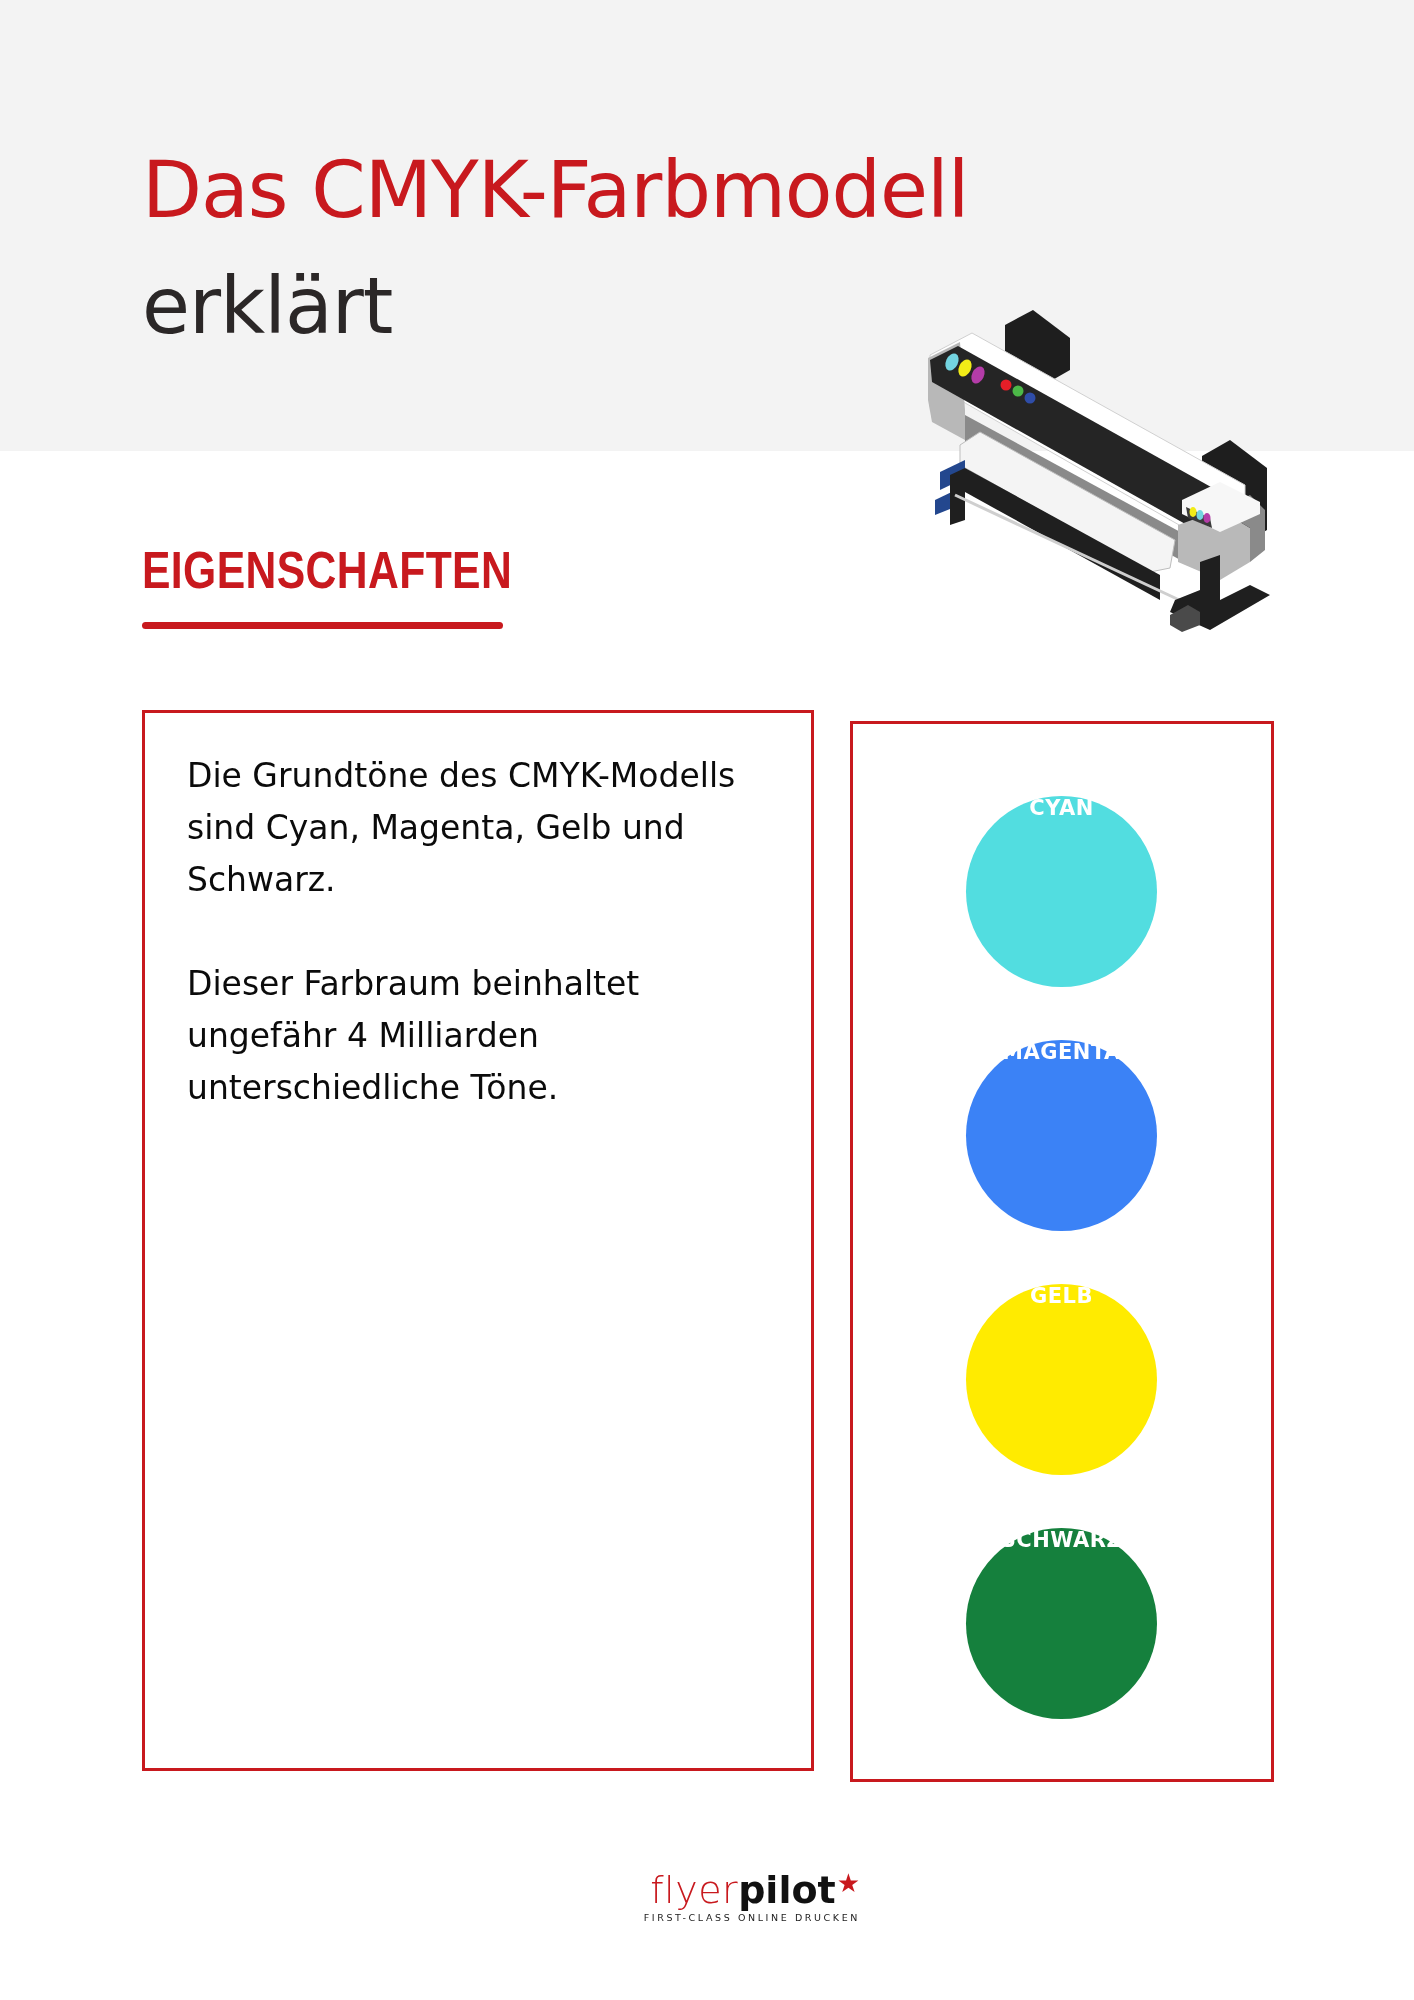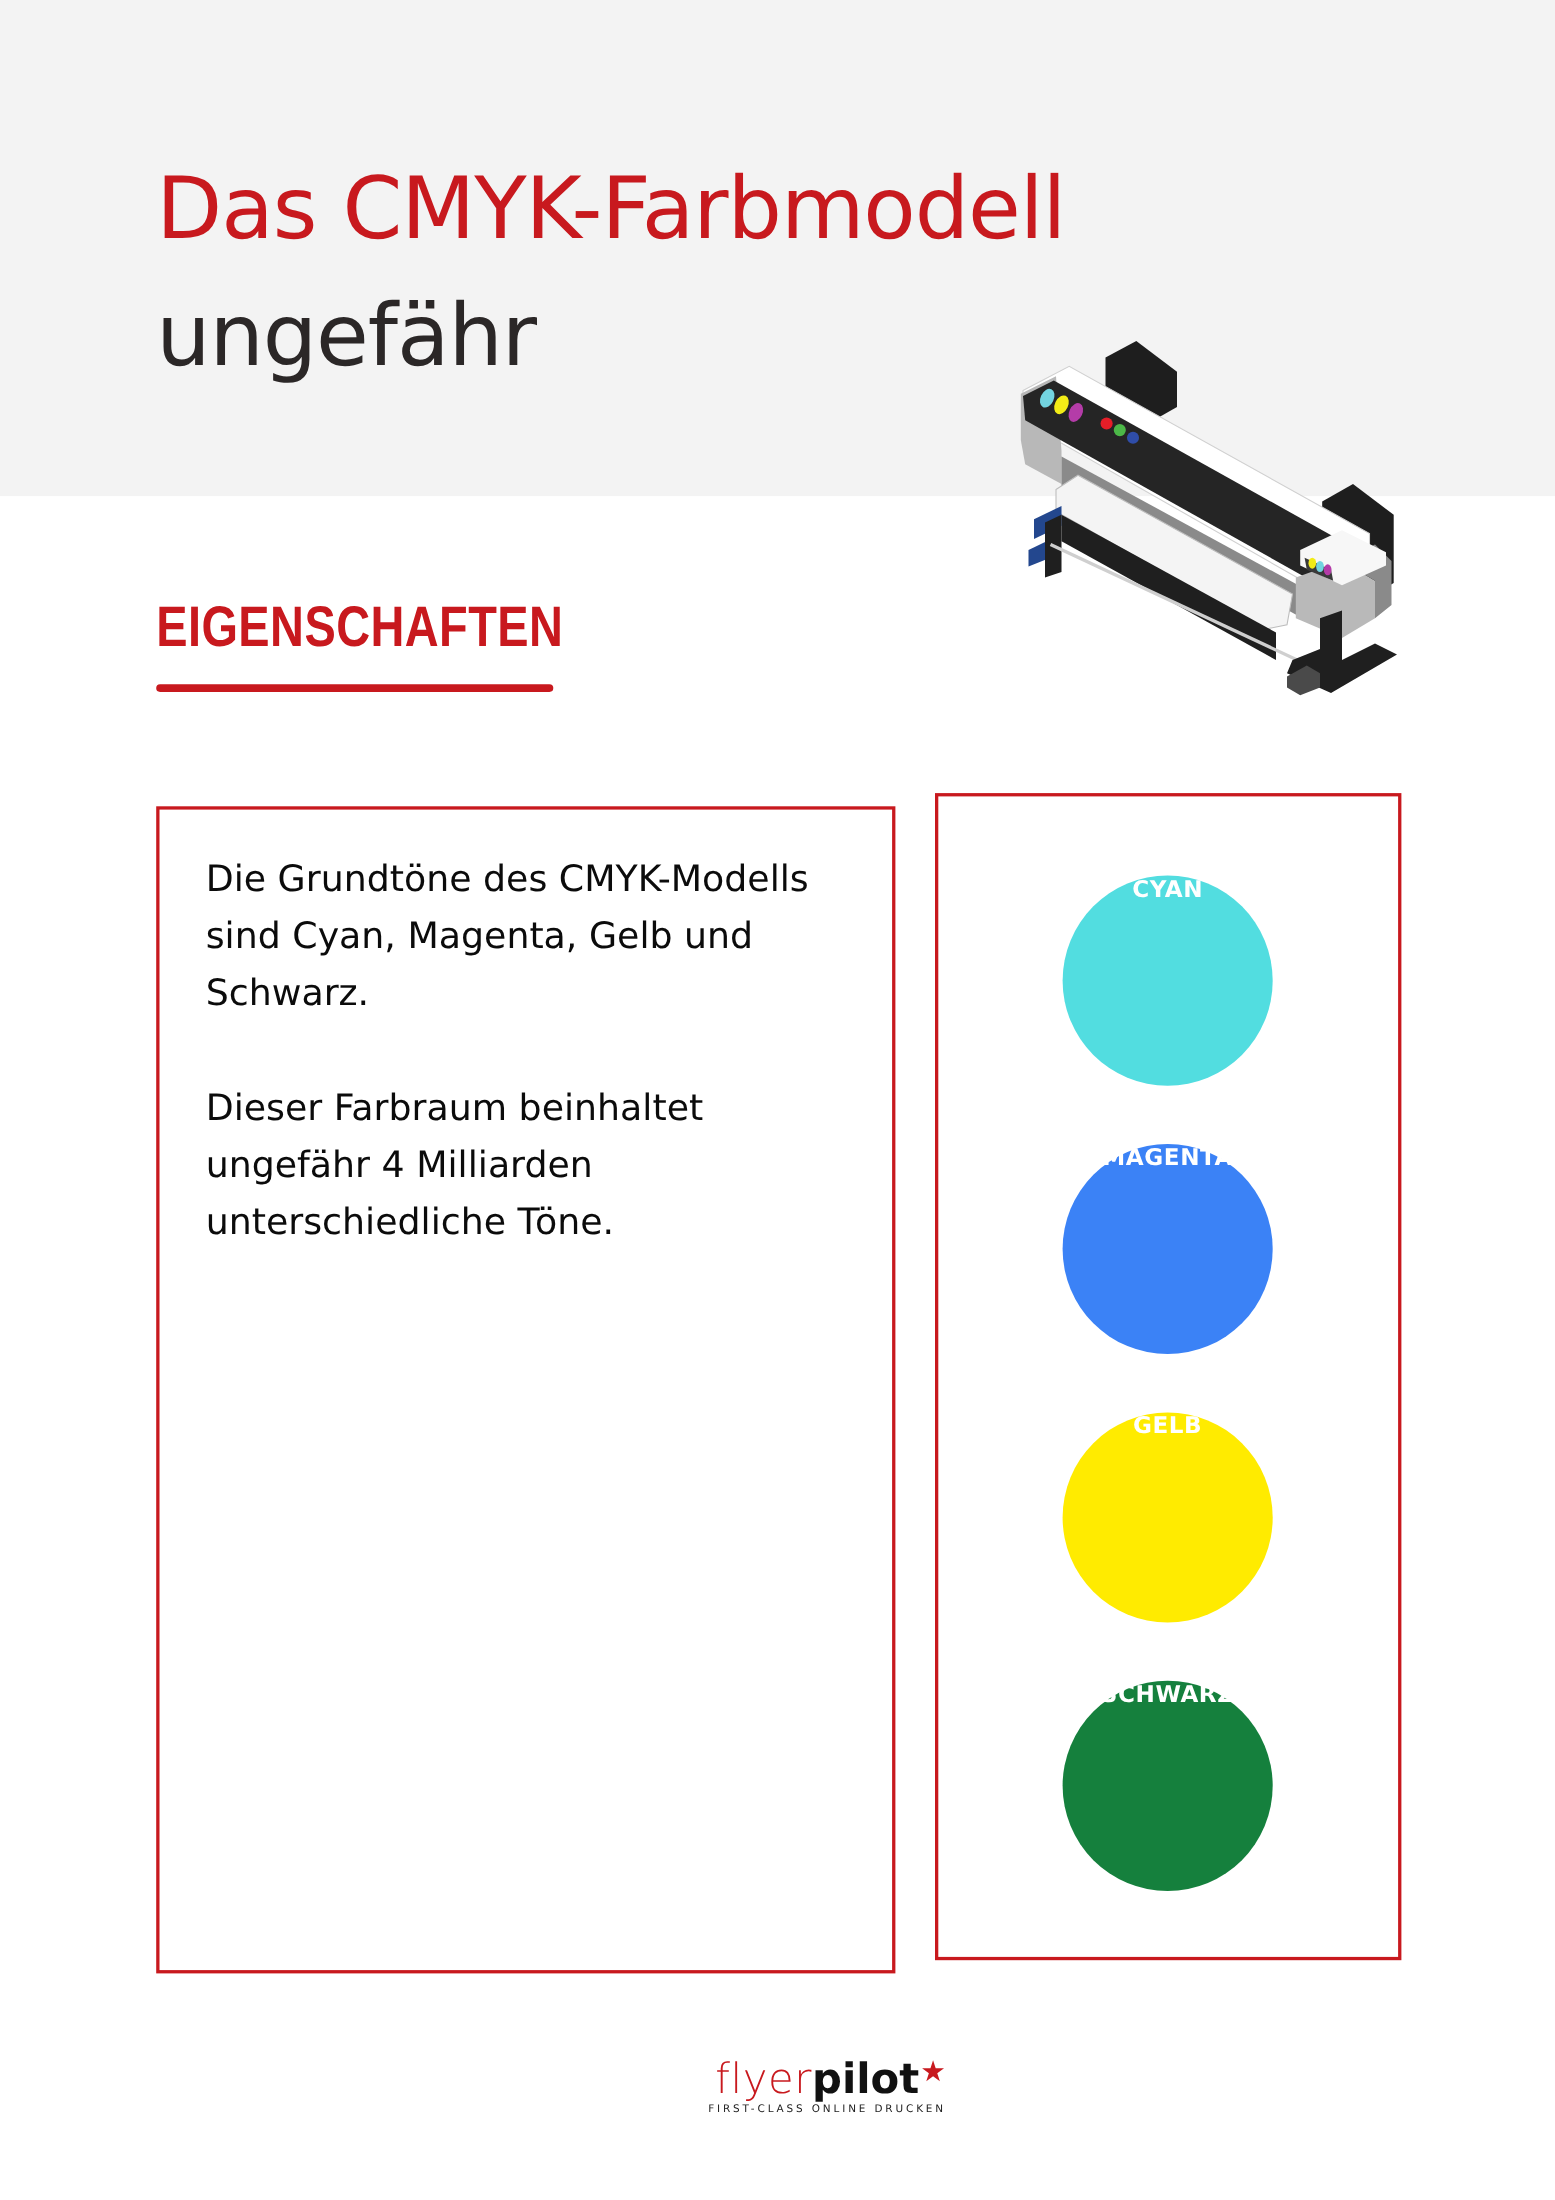--- a/index.html
+++ b/index.html
@@ -32,21 +32,21 @@
       font-family: "Liberation Sans", sans-serif; font-weight: bold;
       font-size: 52px; line-height: 60px; color: #C8191E;
       transform: scaleX(0.82); transform-origin: left center;
       white-space: nowrap; letter-spacing: 0.5px;
     }
     .section-underline {
       position: absolute; left: 142px; top: 622px; width: 361px; height: 7px;
       background: #C8191E; border-radius: 4px;
     }
     .text-box {
-      position: absolute; left: 142px; top: 733px; width: 672px; height: 1061px;
+      position: absolute; left: 142px; top: 710px; width: 672px; height: 1061px;
       box-sizing: border-box; border: 3px solid #C8191E; background: #fff;
     }
     .text-box .paragraphs {
       position: absolute; left: 42px; top: 37px; width: 560px;
       font-family: "DejaVu Sans", sans-serif;
       font-size: 33px; line-height: 52px; color: #0B0B0B;
     }
     .text-box p { margin: 0 0 52px 0; }
     .swatch-box {
       position: absolute; left: 850px; top: 721px; width: 424px; height: 1061px;
@@ -76,21 +76,21 @@
       font-family: "DejaVu Sans", sans-serif; font-size: 9.5px; letter-spacing: 2.6px;
       color: #222; margin-top: 0; white-space: nowrap;
     }
   </style>
 </head>
 <body>
 
 <div class="header-band"></div>
 
 <div class="title-line1">Das CMYK-Farbmodell</div>
-<div class="title-line2">ungefähr</div>
+<div class="title-line2">erklärt</div>
 
 <svg class="printer" viewBox="0 0 360 335" xmlns="http://www.w3.org/2000/svg">
 
   <polygon points="85,25 113,10 150,38 150,70 122,86 85,60" fill="#1e1e1e"></polygon>
 
   <polygon points="312,156 340,140 377,168 377,230 350,246 312,222" fill="#1e1e1e" transform="translate(-30,0)"></polygon>
 
   <polygon points="10,55 52,33 325,185 325,212 282,238 10,83" fill="#ffffff" stroke="#d0d0d0" stroke-width="1"></polygon>
 
   <polygon points="8,58 40,42 45,110 45,140 12,122 8,100" fill="#b8b8b8"></polygon>

